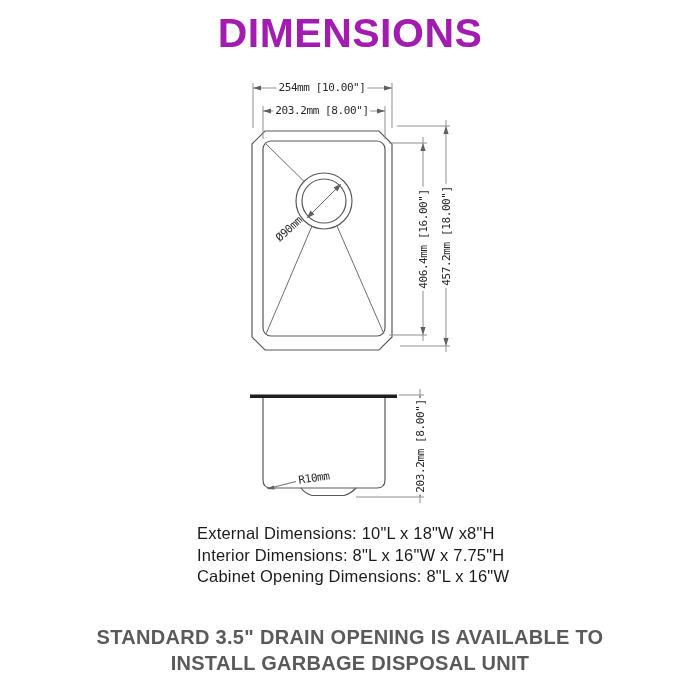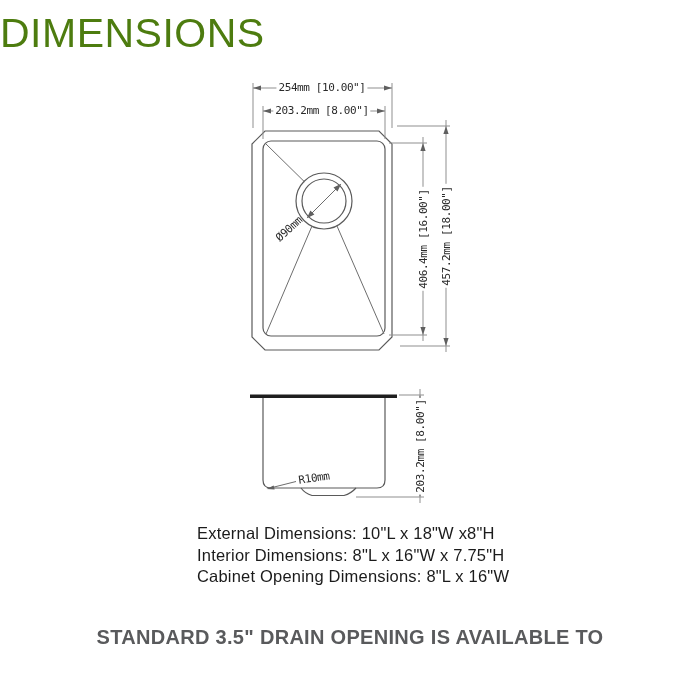--- a/index.html
+++ b/index.html
@@ -1,22 +1,22 @@
 <!DOCTYPE html>
 <html><head>
 <meta charset="utf-8">
 <style>
   html,body{margin:0;padding:0;}
   body{
     width:700px;height:700px;position:relative;background:#ffffff;
     font-family:"Liberation Sans", sans-serif;overflow:hidden;
   }
   .title{
-    position:absolute;left:0;top:10px;width:700px;
-    font-size:41px;font-weight:400;letter-spacing:0.5px;color:#4d7c0f;
+    position:absolute;left:0;top:10px;width:700px;text-align:center;
+    font-size:41px;font-weight:700;letter-spacing:0.5px;color:#a21caf;
   }
   svg.drawing{position:absolute;left:0;top:0;}
   .outline{stroke:#5a5a5a;stroke-width:1.2;fill:none;}
   .thin{stroke:#6d6d6d;stroke-width:1;fill:none;}
   .dim{stroke:#8f8f8f;stroke-width:1;fill:none;}
   .arrow{fill:#5f5f5f;stroke:none;}
   .flange{fill:#1e1e1e;stroke:none;}
   .dim-label{
     position:absolute;white-space:nowrap;
     font-family:"DejaVu Sans Mono", monospace;font-size:11px;letter-spacing:-0.4px;
@@ -121,13 +121,14 @@
 <div class="dim-label vert" style="left:420px;top:446px;">203.2mm [8.00"]</div>
 
 <div class="specs">
   <div>External Dimensions: 10"L x 18"W x8"H</div>
   <div>Interior Dimensions: 8"L x 16"W x 7.75"H</div>
   <div>Cabinet Opening Dimensions: 8"L x 16"W</div>
 </div>
 
 <div class="footer">
   <div>STANDARD 3.5" DRAIN OPENING IS AVAILABLE TO</div>
+  <div>INSTALL GARBAGE DISPOSAL UNIT</div>
 </div>
 
 </body></html>

